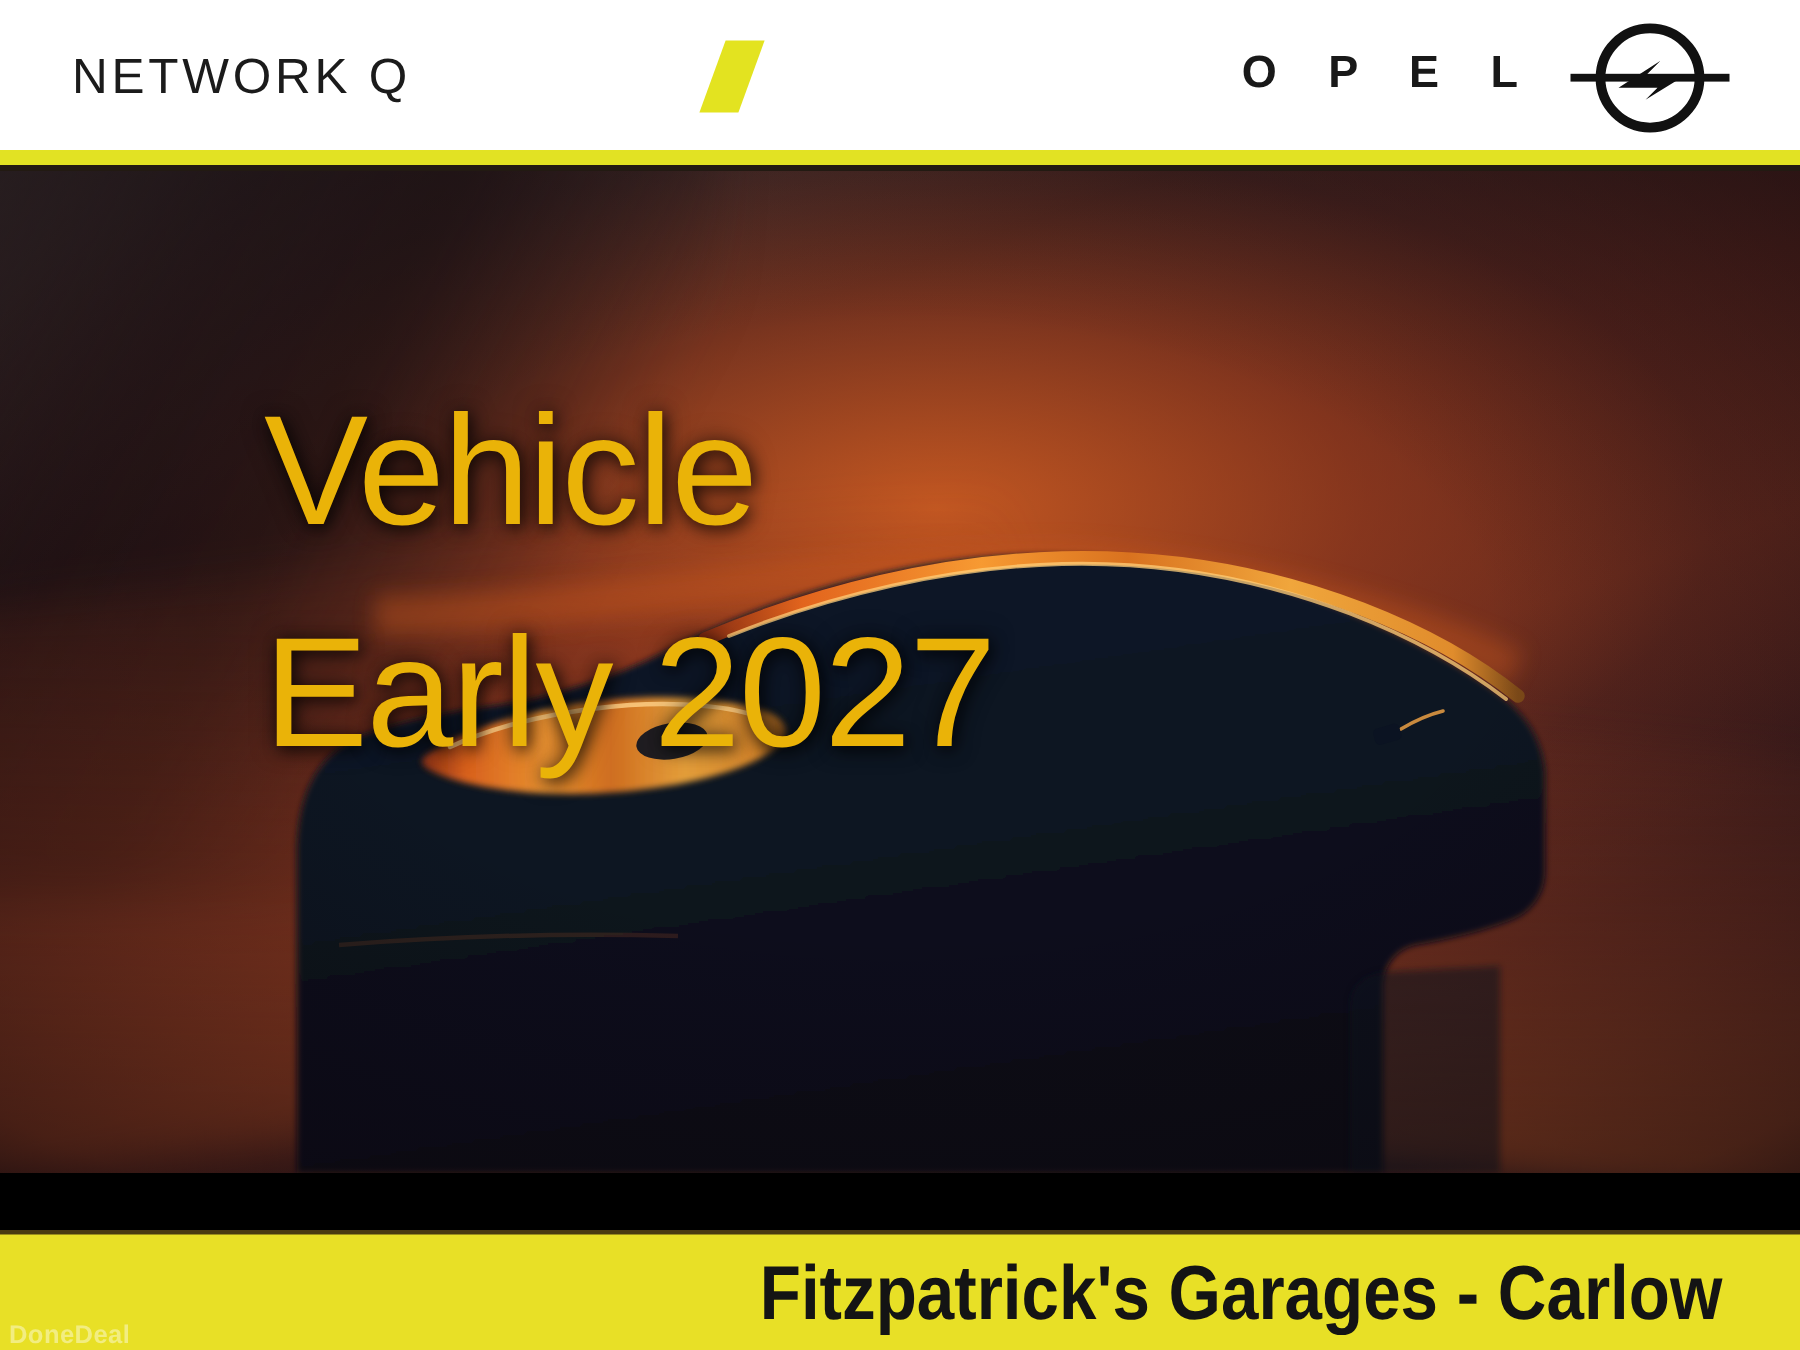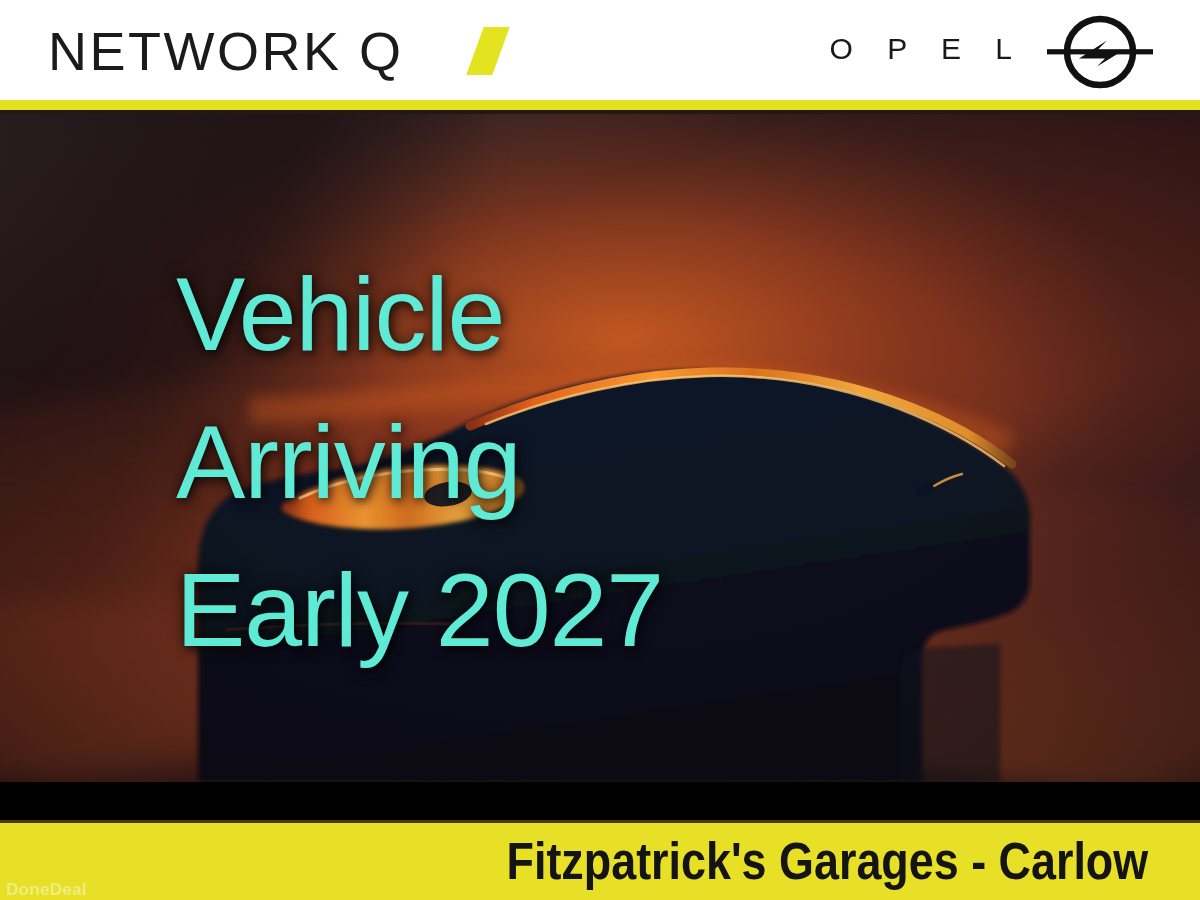--- a/index.html
+++ b/index.html
@@ -19,21 +19,21 @@
   .header{
     position:absolute;
     left:0; top:0;
     width:1200px; height:100px;
     background:#ffffff;
     z-index:6;
   }
   .brand-network{
     position:absolute;
     left:48px; top:23px;
-    font-size:54px;
+    font-size:33px;
     font-weight:500;
     letter-spacing:2.5px;
     color:#1b1b1b;
     line-height:56px;
     white-space:nowrap;
     font-family:"Liberation Sans", sans-serif;
     text-align:right;
   }
   .brand-slash{
     position:absolute;
@@ -44,21 +44,21 @@
     display:block;
     width:26px; height:48px;
     background:#e3e320;
     transform:skewX(-20deg);
     margin-left:9px;
   }
   .opel-word{
     position:absolute;
     right:175px; top:32px;
     font-size:30px;
-    font-weight:400;
+    font-weight:700;
     letter-spacing:13px;
     color:#191919;
     line-height:34px;
     white-space:nowrap;
   }
   .opel-mark{
     position:absolute;
     right:45px; top:11px;
     width:110px; height:82px;
   }
@@ -144,21 +144,21 @@
     left:0; top:0;
     width:1200px; height:672px;
   }
 
   
   .headline{
     position:absolute;
     left:176px; top:130px;
     width:820px;
     z-index:4;
-    color:#5eead4;
+    color:#eab308;
     font-size:104px;
     font-weight:400;
     line-height:148px;
     letter-spacing:-1px;
     text-shadow:
        0 0 16px rgba(0,0,0,0.55),
        2px 3px 10px rgba(0,0,0,0.65);
     font-family:"Liberation Sans", sans-serif;
   }
   .headline .ln{ display:block; white-space:nowrap; }
@@ -300,21 +300,20 @@
       <path d="M934,376 C944,370 954,366 962,364" stroke="#c98a3e" stroke-width="2.4" fill="none" stroke-linecap="round"></path>
       <rect x="916" y="374" width="18" height="11" rx="3" fill="#0b1322" transform="rotate(-16 925 380)"></rect>
 
       <path d="M226,520 C300,514 380,512 452,514" stroke="#6d3a22" stroke-width="3" fill="none" opacity="0.35"></path>
     </svg>
 
     <div class="hero-vignette"></div>
 
     <div class="headline">
       <span class="ln">Vehicle</span>
-      <span class="ln">Arriving</span>
       <span class="ln">Early 2027</span>
     </div>
   </div>
 
   <div class="black-band"></div>
   <div class="band-edge"></div>
 
   <div class="footer">
     <div class="dealer-name">Fitzpatrick's Garages - Carlow</div>
     <div class="watermark">DoneDeal</div>

